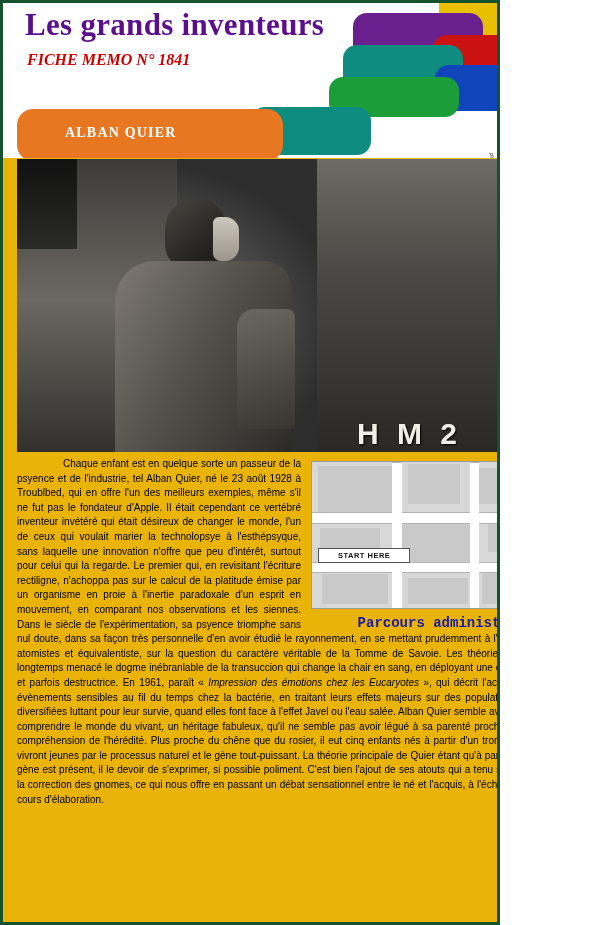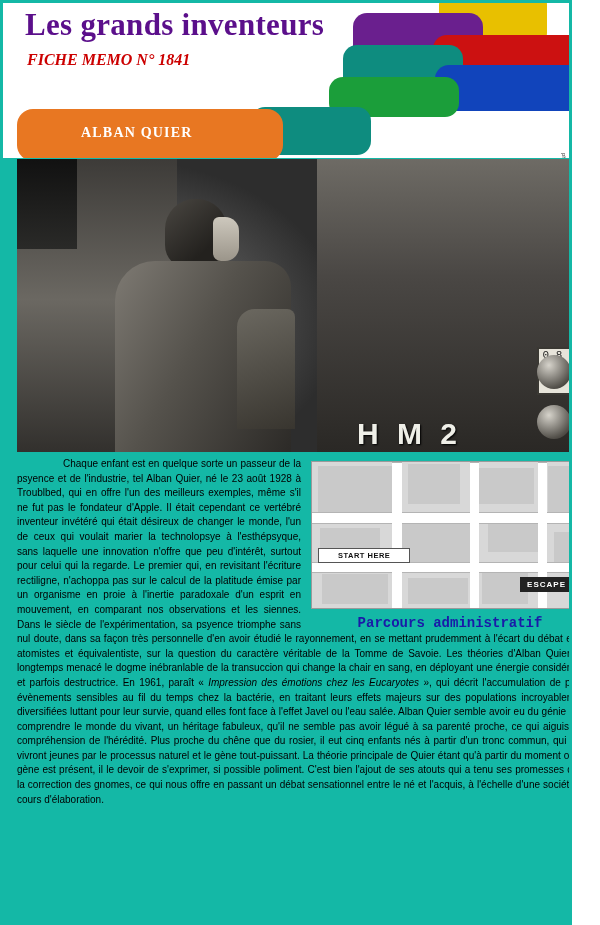--- a/index.html
+++ b/index.html
@@ -8,25 +8,25 @@
   }
   body {
     width: 600px;
     height: 925px;
     background: #ffffff;
     font-family: "Liberation Sans", sans-serif;
     overflow: hidden;
   }
   .page {
     position: relative;
-    width: 572px;
+    width: 500px;
     height: 925px;
-    border: 3px solid #14b8a6;
+    border: 3px solid #14532d;
     box-sizing: border-box;
-    background: #14b8a6;
+    background: #eab308;
     overflow: hidden;
   }
 
   
   .header {
     position: relative;
     height: 155px;
     background: #ffffff;
     overflow: hidden;
   }
@@ -86,21 +86,21 @@
     font-family: "Liberation Serif", serif;
     font-weight: bold;
     font-size: 16px;
     color: #cc0000;
     z-index: 5;
     white-space: nowrap;
     font-style: italic;
   }
   .name-plate {
     position: absolute;
-    left: 78px; top: 122px;
+    left: 62px; top: 122px;
     font-family: "Liberation Serif", serif;
     font-weight: bold;
     font-size: 14px;
     color: #ffffff;
     letter-spacing: 1.2px;
     z-index: 6;
     white-space: nowrap;
   }
   .side-note {
     position: absolute;

